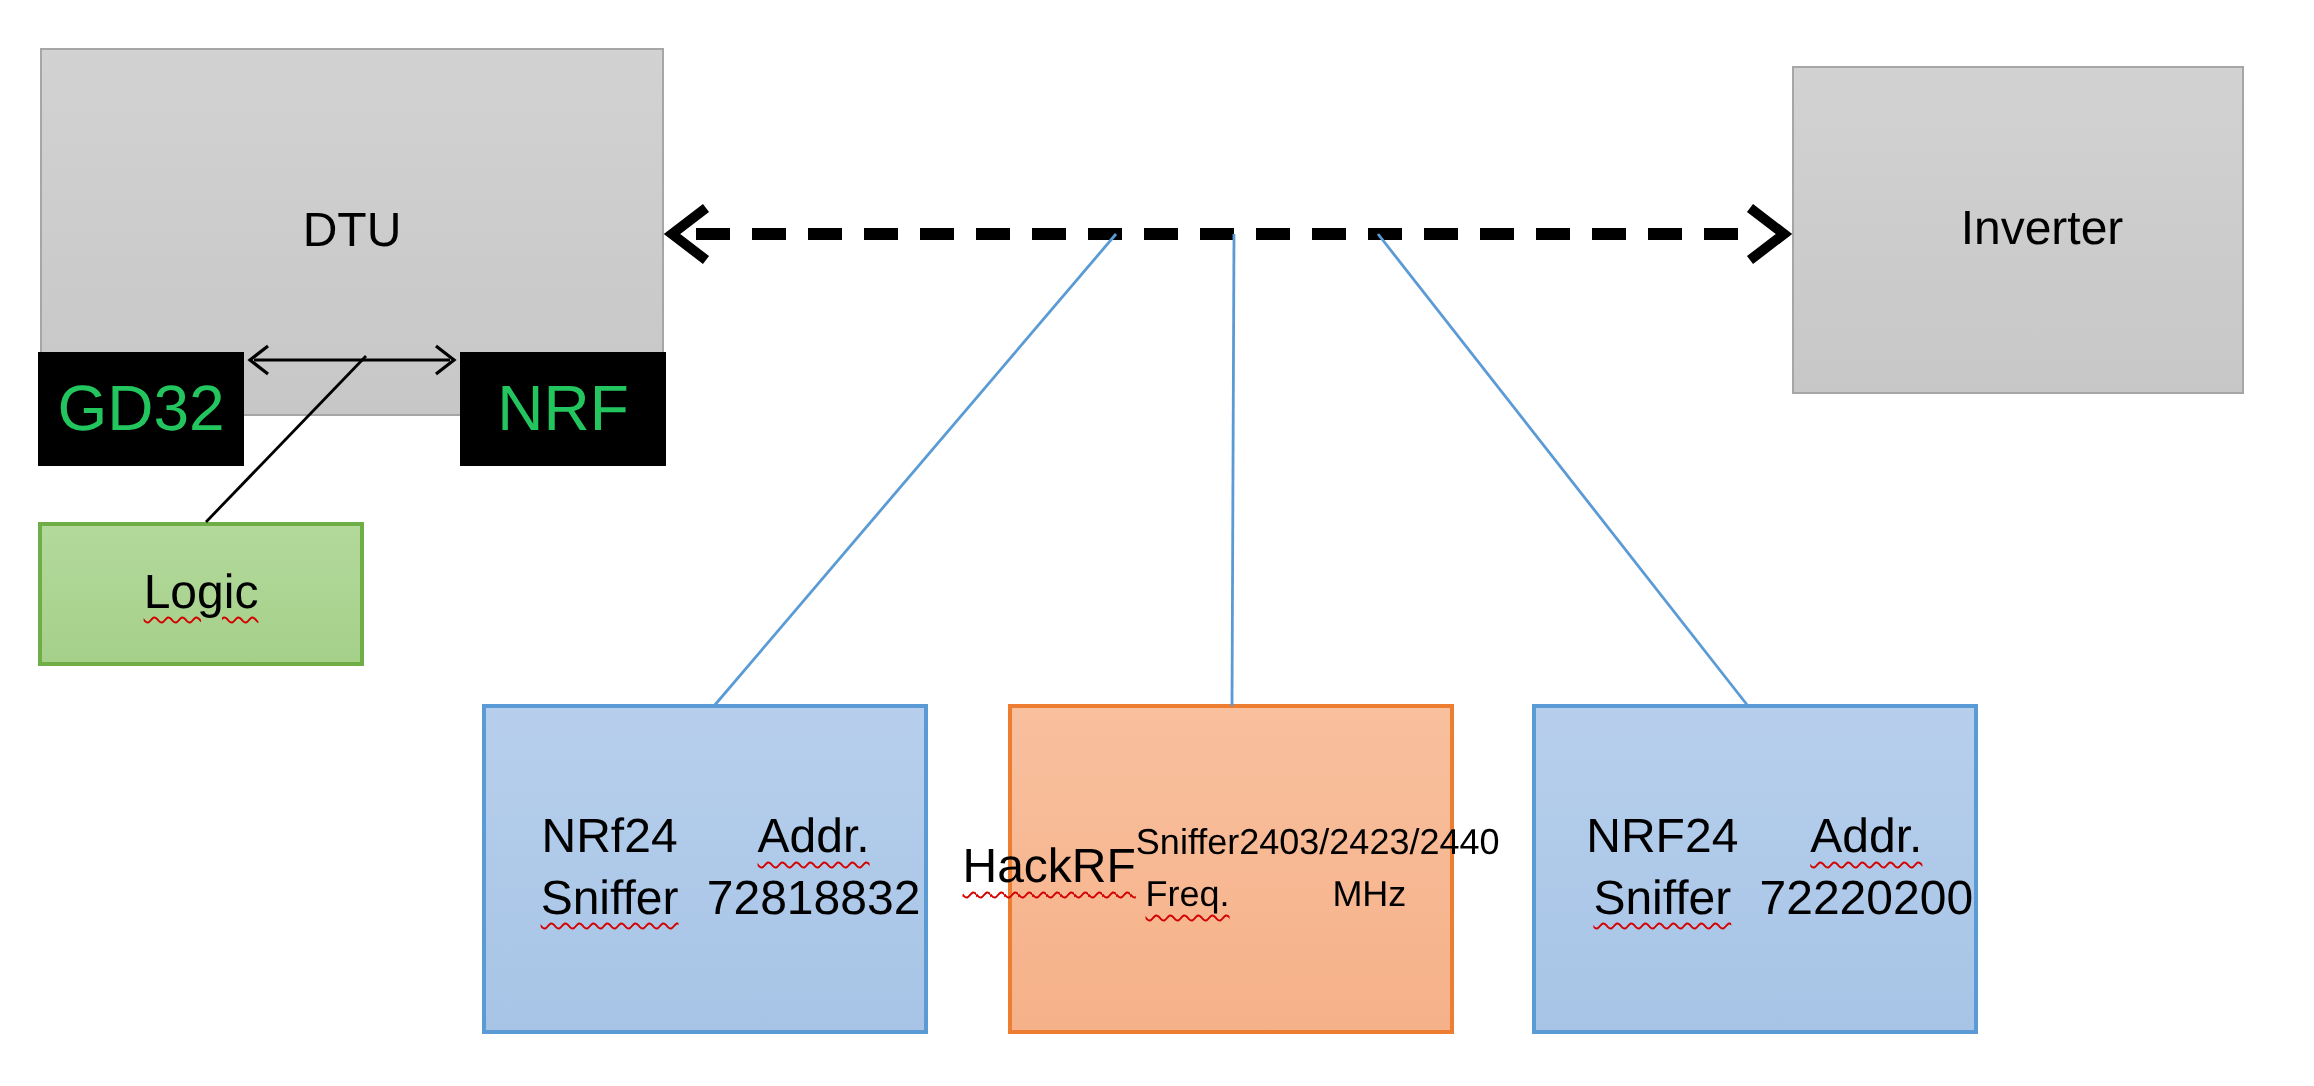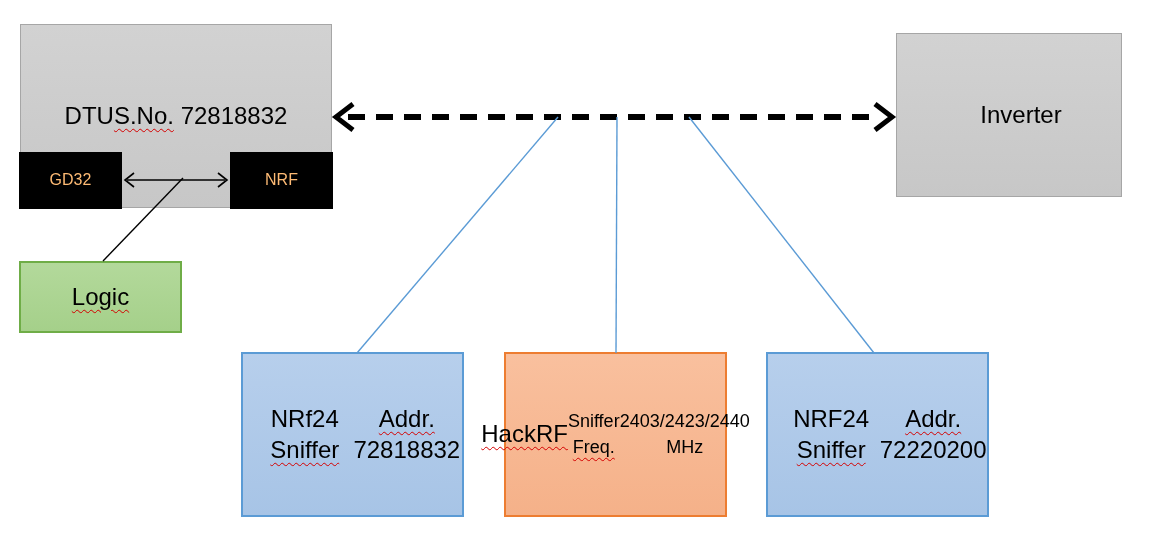--- a/index.html
+++ b/index.html
@@ -28,22 +28,23 @@
   }
   .gray-box {
     background: linear-gradient(180deg, #d2d2d2 0%, #c7c7c7 100%);
     border: 1px solid #a6a6a6;
     font-size: 24px;
   }
   .dtu-box    { left: 20px;  top: 24px;  width: 312px; height: 184px; }
   .inverter-box { left: 896px; top: 33px; width: 226px; height: 164px; padding-left: 24px; }
   .black-box {
     background: #000000;
-    color: #fdba74;
-    font-size: 16px;
+    color: #22c55e;
+    font-size: 32px;
+    margin-top: 24px;
   }
   .gd32-box { left: 19px;  top: 152px; width: 103px; height: 57px; }
   .nrf-box  { left: 230px; top: 152px; width: 103px; height: 57px; }
   .green-box {
     left: 19px; top: 261px; width: 163px; height: 72px;
     background: linear-gradient(180deg, #b3d99b 0%, #a5d08a 100%);
     border: 2px solid #6fad47;
     font-size: 24px;
   }
   .blue-box {
@@ -76,21 +77,20 @@
     pointer-events: none;
   }
 </style>
 </head>
 <body>
 
 <div class="canvas">
 
   <div class="box gray-box dtu-box">
     <div>DTU</div>
-    <div><span class="wavy">S.No.</span> <span>72818832</span></div>
   </div>
 
   <div class="box gray-box inverter-box">
     <div>Inverter</div>
   </div>
 
   <div class="box black-box gd32-box">
     <div>GD32</div>
   </div>
 

